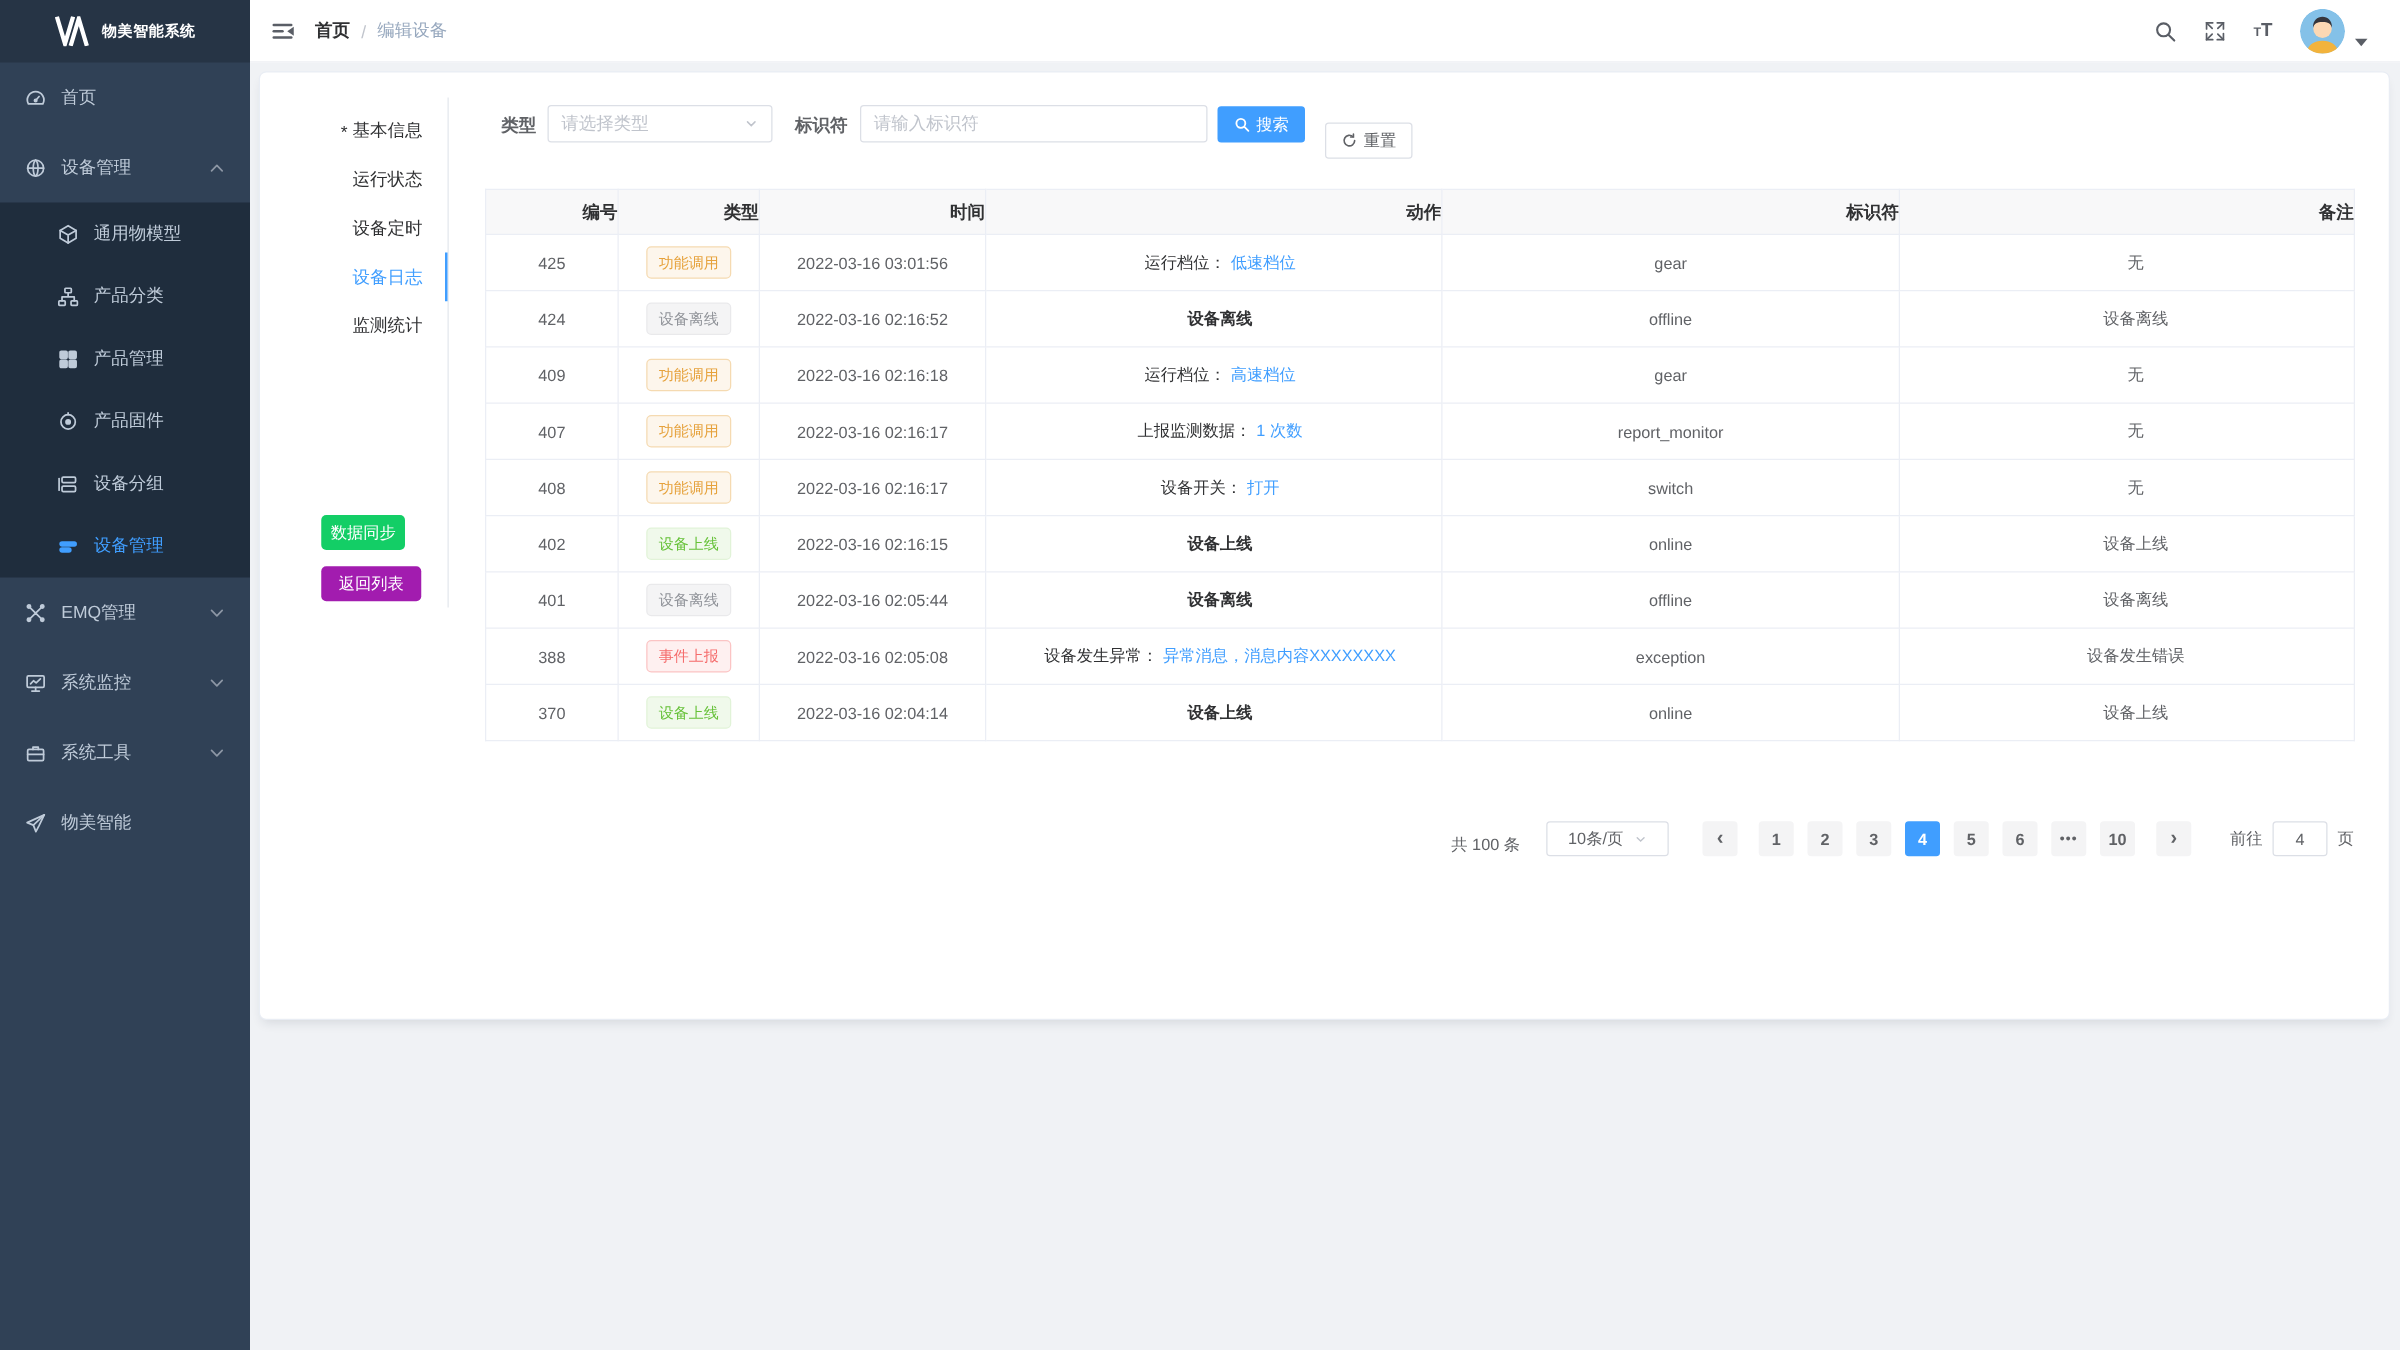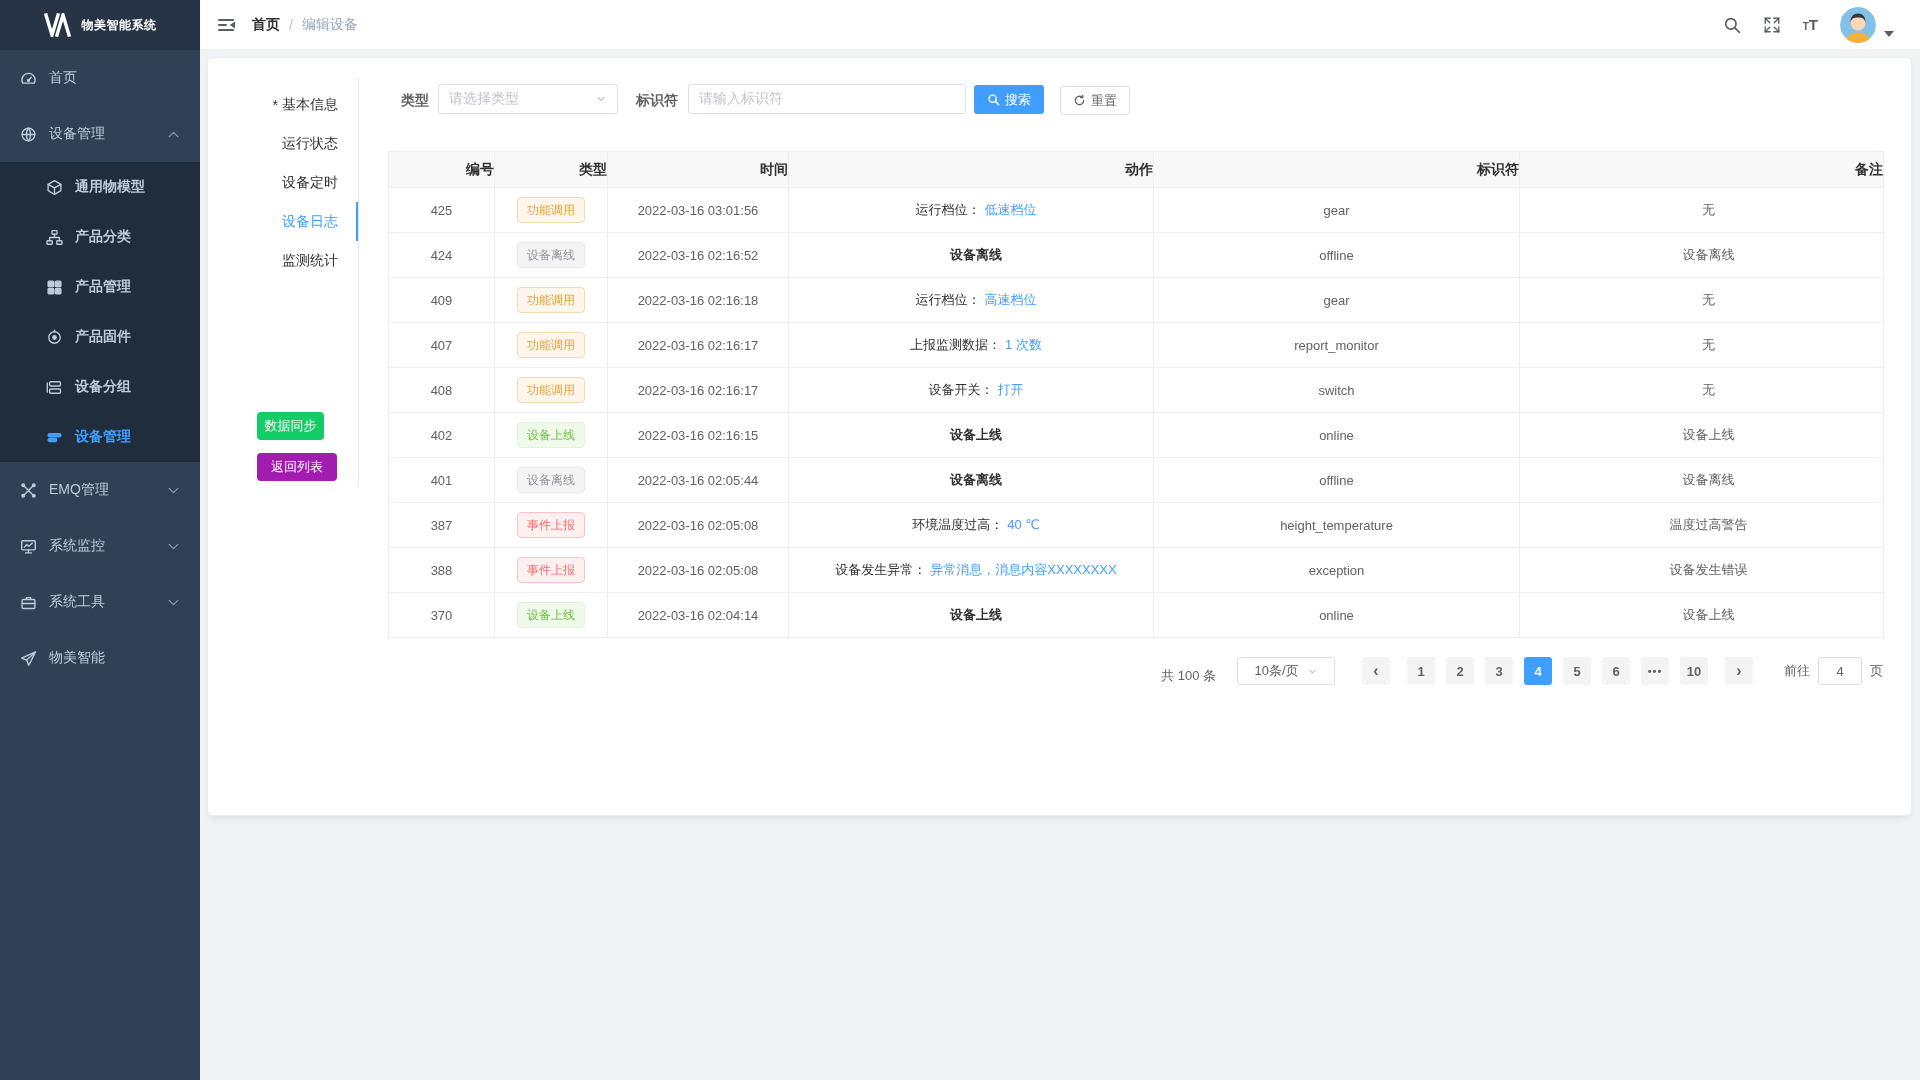--- a/index.html
+++ b/index.html
@@ -8,21 +8,21 @@
   .mi { display:inline-flex; align-items:center; justify-content:center; }
   .mi svg { display:block; }
 
   
   .sidebar { position:absolute; left:0; top:0; width:200px; height:1080px; background:#304156; z-index:5; }
   .logo-bar { height:50px; background:#263445; display:flex; align-items:center; justify-content:center; gap:10px; }
   .logo-title { color:#fff; font-size:12px; font-weight:bold; letter-spacing:.5px; }
   .menu-item { height:56px; display:flex; align-items:center; padding:0 18px 0 20px; color:#bfcbd9; font-size:14px; cursor:pointer; position:relative; }
   .menu-item .menu-label { margin-left:12px; flex:1; }
   .menu-item .chev { color:#8d97a5; }
-  .submenu { background:#1f2d3d;font-weight:bold; }
+  .submenu { background:#1f2d3d; }
   .submenu-item { height:50px; display:flex; align-items:center; padding-left:46px; color:#bfcbd9; font-size:14px; cursor:pointer; }
   .submenu-item .menu-label { margin-left:12px; }
   .submenu-item.active { color:#409EFF; }
   .submenu-item.active .mi { color:#409EFF; }
 
   
   .navbar { position:absolute; left:200px; top:0; right:0; height:50px; background:#fff; border-bottom:1px solid #eef0f4; display:flex; align-items:center; }
   .hamburger { margin-left:16px; color:#5a5e66; cursor:pointer; }
   .breadcrumb { margin-left:16px; font-size:14px; display:flex; align-items:center; gap:9px; }
   .bc-home { color:#303133; font-weight:600; cursor:pointer; }
@@ -48,21 +48,21 @@
   .side-actions { position:absolute; left:49px; top:354px; display:flex; flex-direction:column; gap:13px; }
   .btn-sync { width:67px; height:28px; border:none; border-radius:4px; background:#13ce66; color:#fff; font-size:13px; cursor:pointer; font-family:inherit; }
   .btn-back { width:80px; height:28px; border:none; border-radius:4px; background:#a21caf; color:#fff; font-size:13px; cursor:pointer; font-family:inherit; }
 
   
   .content { position:absolute; left:180px; top:0; width:1495px; height:100%; }
   .flabel { position:absolute; font-size:14px; font-weight:700; color:#606266; top:34px; }
   .fake-select,.fake-input { position:absolute; top:26px; height:30px; border:1px solid #dcdfe6; border-radius:3px; background:#fff; display:flex; align-items:center; padding:0 10px; font-size:14px; color:#c0c4cc; cursor:text; }
   .fake-select { cursor:pointer; justify-content:space-between; }
   .btn-search { position:absolute; top:27px; height:29px; border:none; border-radius:3px; background:#409EFF; color:#fff; font-size:13px; display:flex; align-items:center; gap:5px; padding:0 13px; cursor:pointer; font-family:inherit; }
-  .btn-reset { position:absolute; top:28px; height:29px; border:1px solid #dcdfe6; border-radius:3px; background:#fff; color:#606266; font-size:13px; display:flex; align-items:center; gap:5px; padding:0 12px; cursor:pointer; font-family:inherit; }
+  .btn-reset { position:absolute; top:40px; height:29px; border:1px solid #dcdfe6; border-radius:3px; background:#fff; color:#606266; font-size:13px; display:flex; align-items:center; gap:5px; padding:0 12px; cursor:pointer; font-family:inherit; }
 
   
   table.log { position:absolute; left:0; top:93px; width:1495px; border-collapse:collapse; table-layout:fixed; }
   table.log th { background:#f8f8f9; border:1px solid #ebeef5; height:36px; font-size:14px; font-weight:600; color:#303133; text-align:right; }
   table.log td { border:1px solid #ebeef5; height:45px; font-size:13px; color:#606266; text-align:center; background:#fff; }
   td.c-action { text-align:left; padding-left:10px; }
   td.c-remark { text-align:left; padding-left:14px; }
   .act-bold { color:#303133; font-weight:700; }
   .act-label { color:#303133; }
   .act-link { color:#409EFF; cursor:pointer; margin-left:4px; }
@@ -423,28 +423,20 @@
           </tr>
           <tr>
             <td>401</td>
             <td><span class="tag tag-info">设备离线</span></td>
             <td>2022-03-16 02:05:44</td>
             <td class="c-action"><span class="act-bold">设备离线</span></td>
             <td>offline</td>
             <td class="c-remark">设备离线</td>
           </tr>
           <tr>
-            <td>387</td>
-            <td><span class="tag tag-danger">事件上报</span></td>
-            <td>2022-03-16 02:05:08</td>
-            <td class="c-action"><span class="act-label">环境温度过高：</span><span class="act-link">40 ℃</span></td>
-            <td>height_temperature</td>
-            <td class="c-remark">温度过高警告</td>
-          </tr>
-          <tr>
             <td>388</td>
             <td><span class="tag tag-danger">事件上报</span></td>
             <td>2022-03-16 02:05:08</td>
             <td class="c-action"><span class="act-label">设备发生异常：</span><span class="act-link">异常消息，消息内容XXXXXXXX</span></td>
             <td>exception</td>
             <td class="c-remark">设备发生错误</td>
           </tr>
           <tr>
             <td>370</td>
             <td><span class="tag tag-success">设备上线</span></td>

